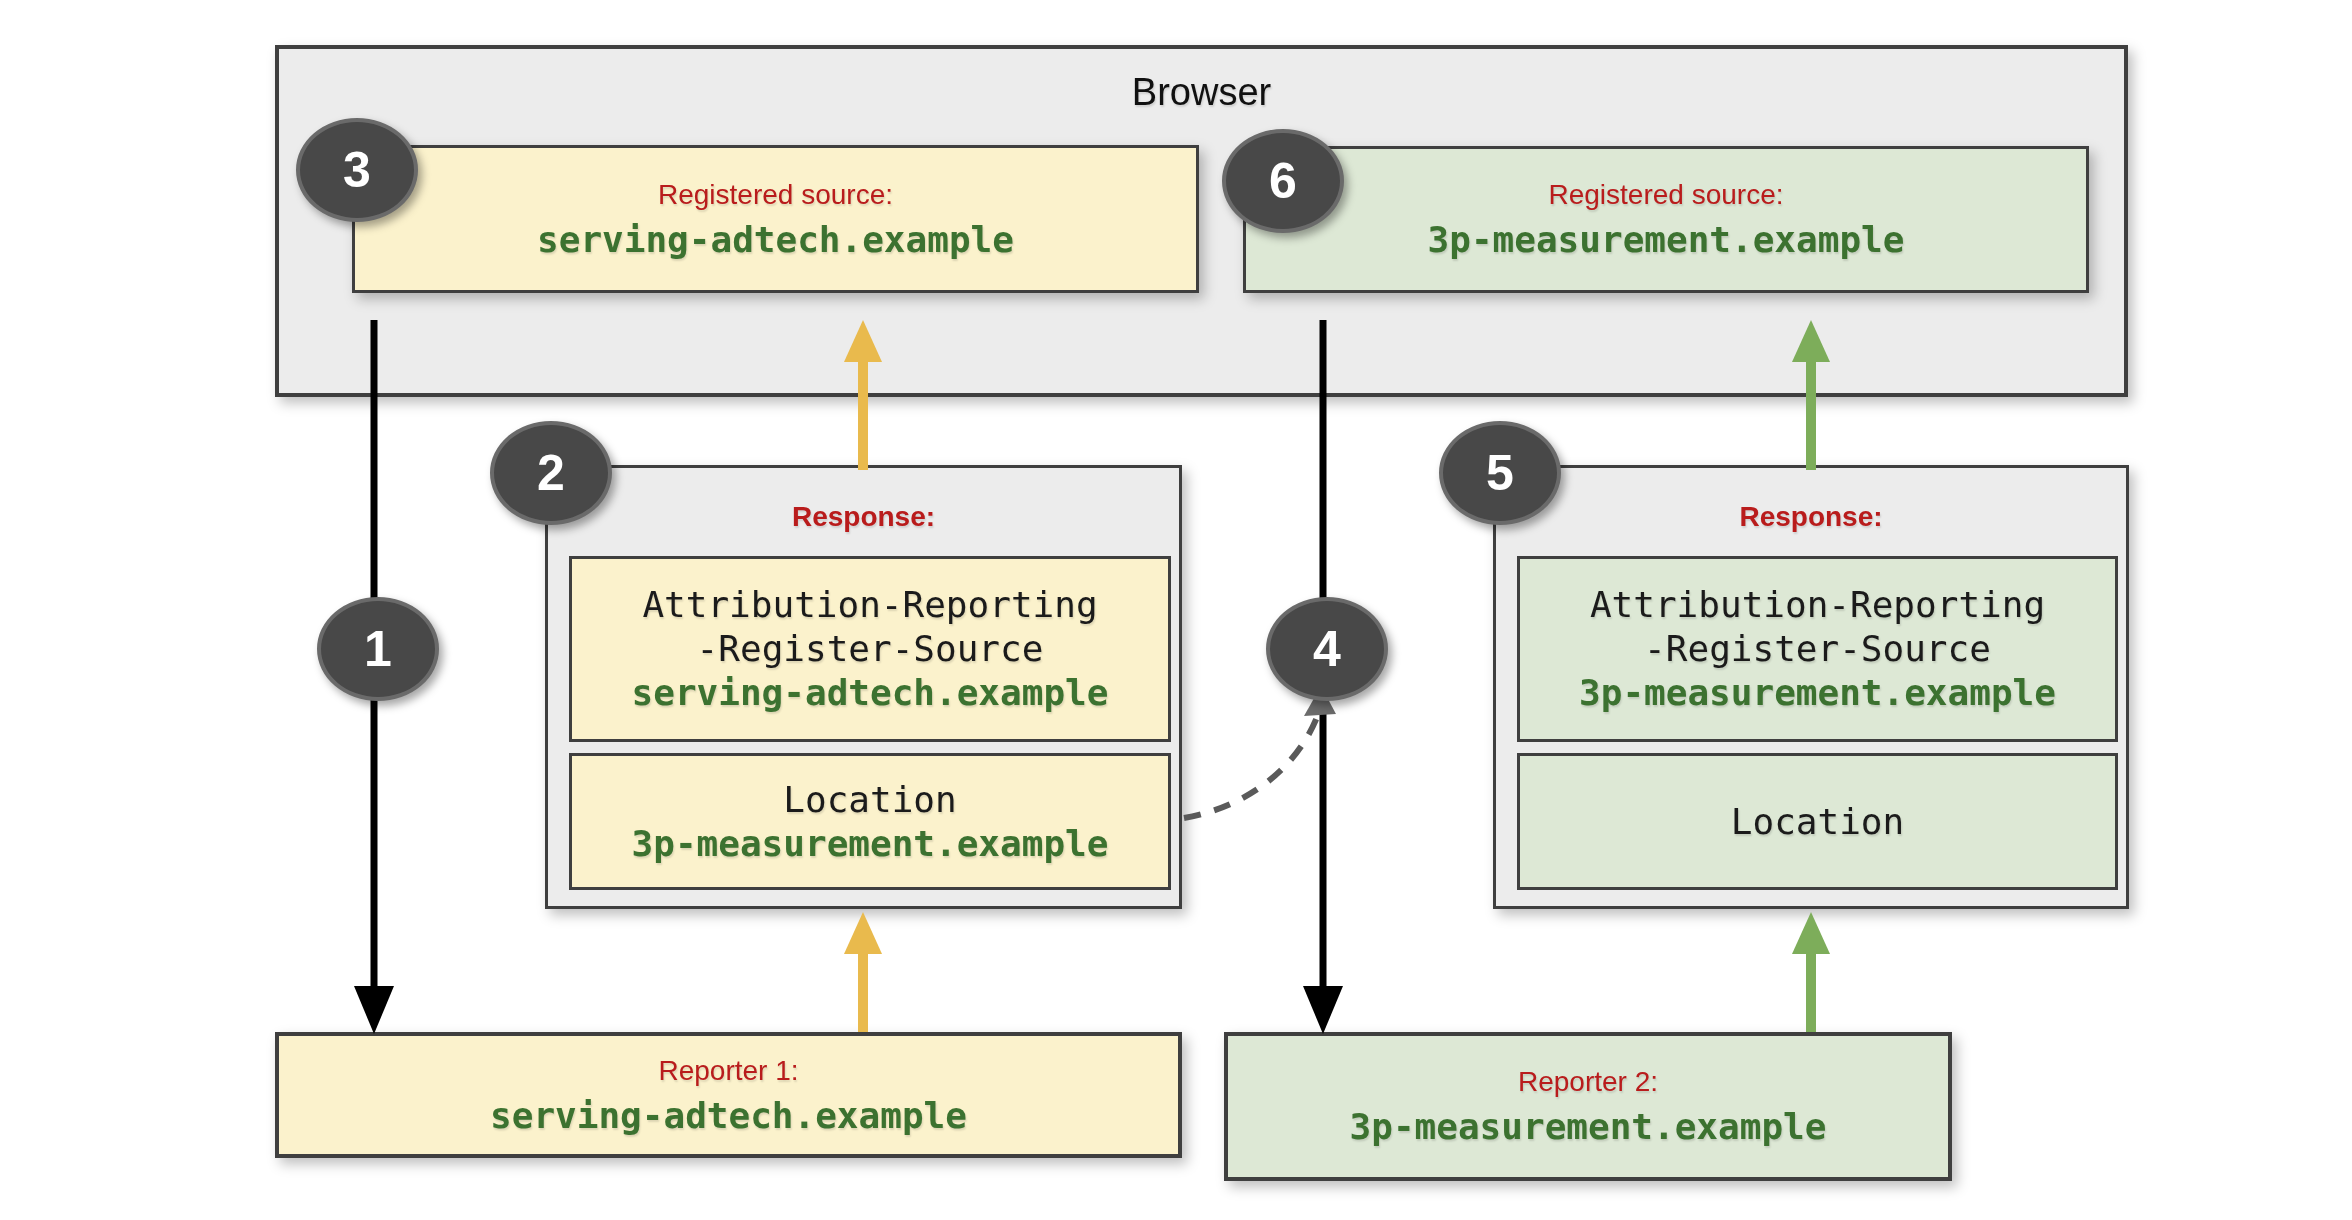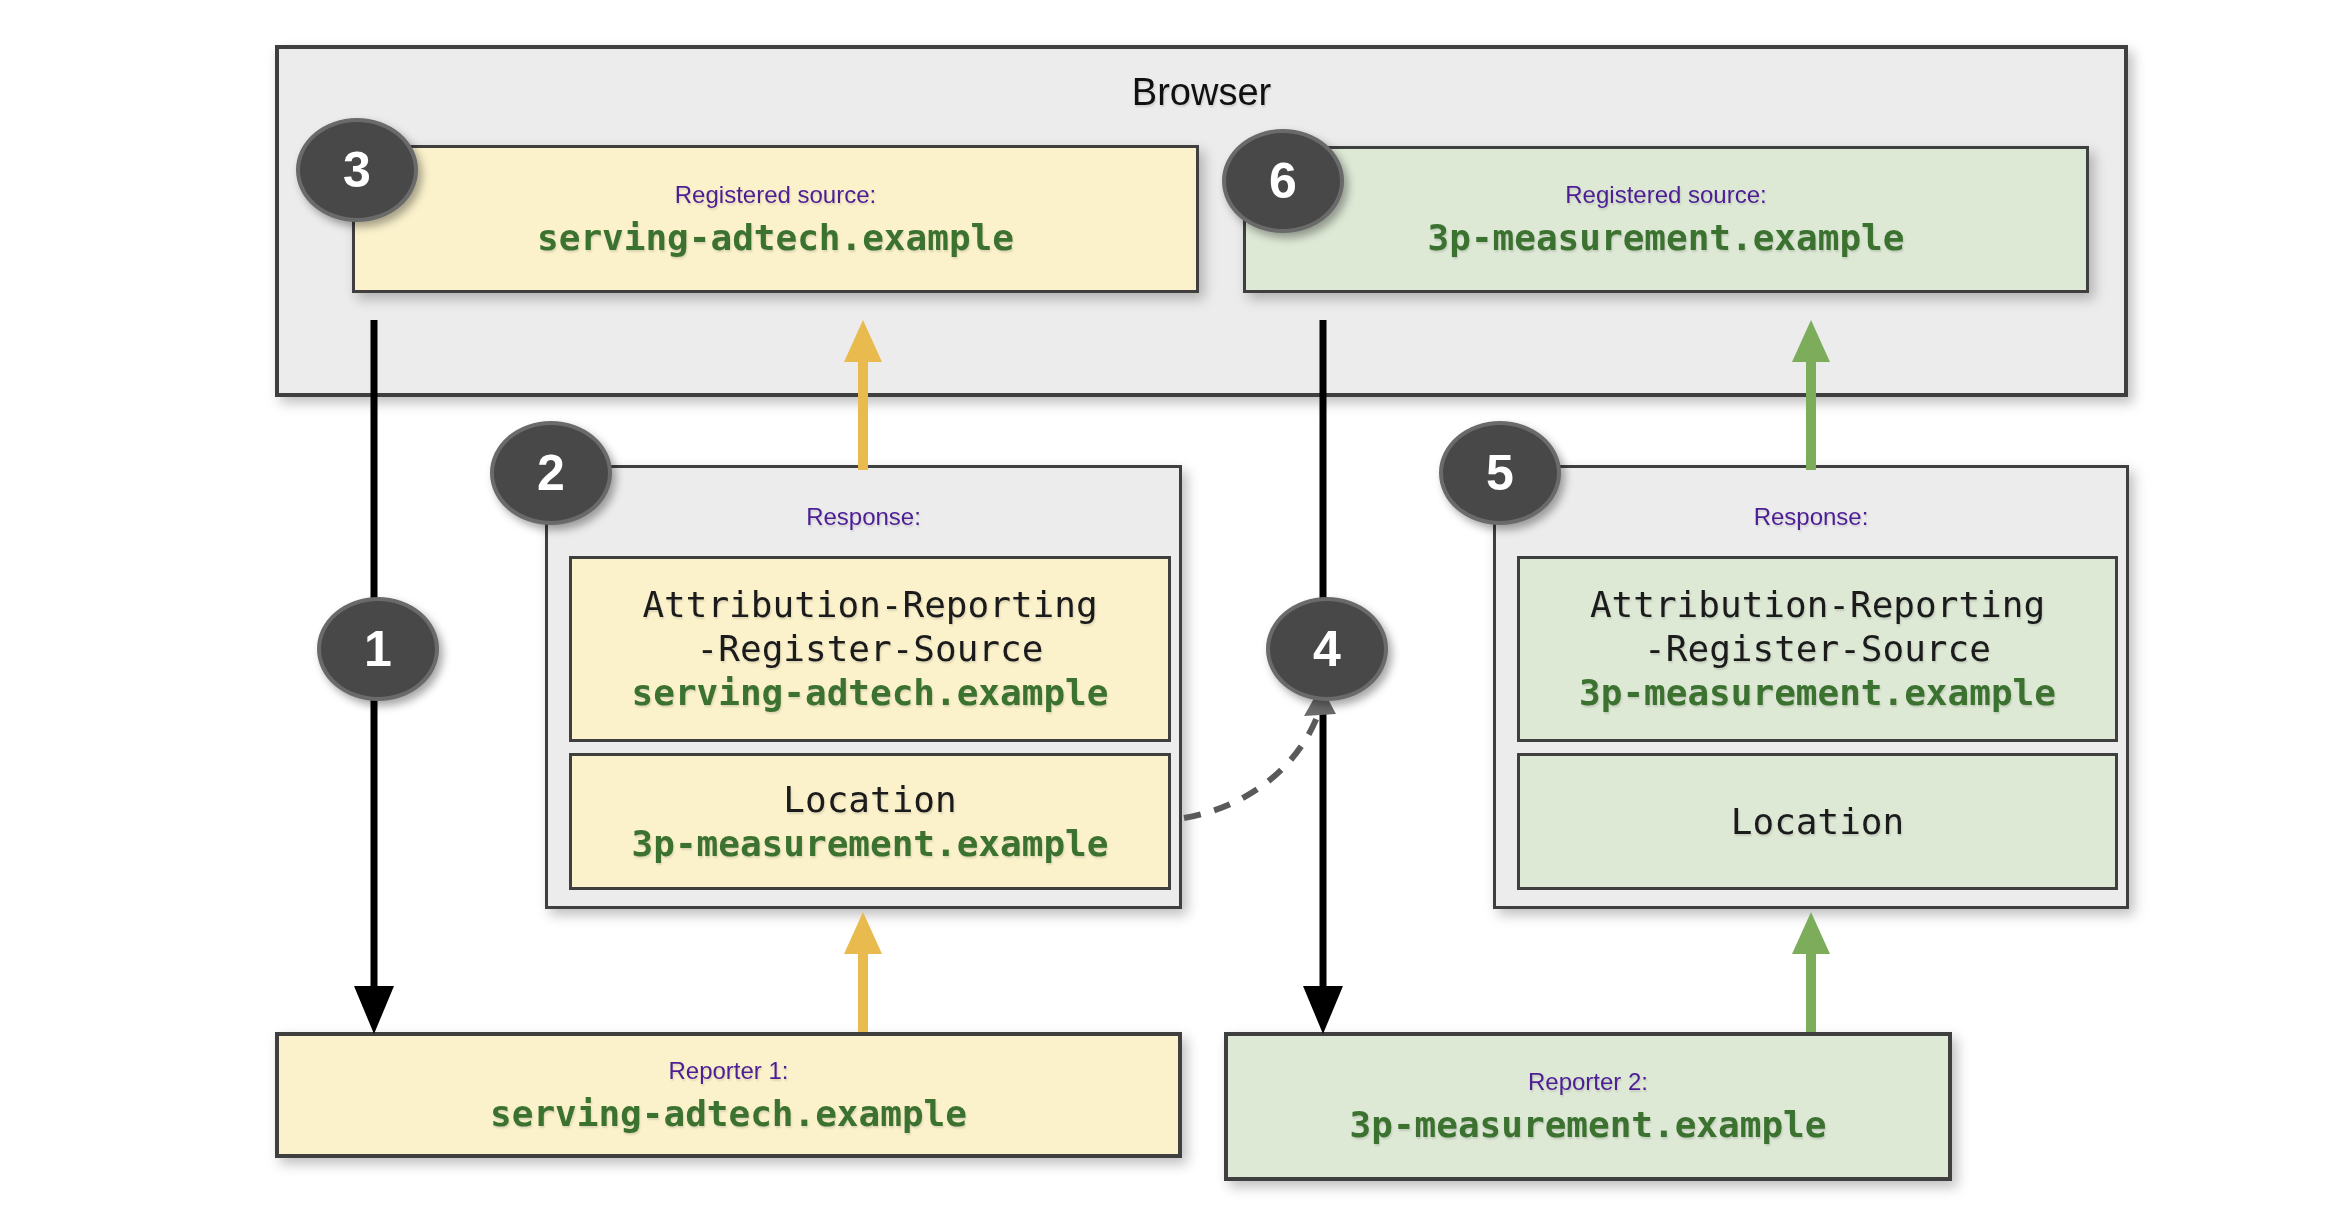--- a/index.html
+++ b/index.html
@@ -12,27 +12,27 @@
     overflow:hidden;
   }
   .box{position:absolute;box-sizing:border-box;}
   .gray{background:#ECECEC;}
   .yellow{background:#FBF2CC;}
   .green{background:#DDE8D5;}
   .bordered{border:3px solid #3F3F3F;}
   .thick{border-width:4px;}
   .shadow{box-shadow:5px 6px 12px rgba(0,0,0,0.25);}
   .center-col{display:flex;flex-direction:column;align-items:center;justify-content:center;}
-  .sans-label{font-size:24px;color:#4c1d95;text-shadow:1px 2px 2px rgba(0,0,0,0.12);}
+  .sans-label{font-size:28px;color:#b91c1c;text-shadow:1px 2px 2px rgba(0,0,0,0.12);}
   .code-green{font-family:"DejaVu Sans Mono",monospace;font-weight:bold;font-size:36px;color:#3C7230;text-shadow:1px 2px 2px rgba(0,0,0,0.12);}
   .code-black{font-family:"DejaVu Sans Mono",monospace;font-weight:normal;font-size:36px;color:#1B1B1B;line-height:44px;text-shadow:1px 2px 2px rgba(0,0,0,0.12);}
   .code-green-line{font-family:"DejaVu Sans Mono",monospace;font-weight:bold;font-size:36px;color:#3C7230;line-height:44px;text-shadow:1px 2px 2px rgba(0,0,0,0.12);}
   .italic-green{font-family:"Liberation Sans",sans-serif;font-style:italic;font-weight:bold;font-size:36px;color:#3C7230;line-height:44px;text-shadow:1px 2px 2px rgba(0,0,0,0.12);}
   .browser-title{position:absolute;top:22px;left:0;right:0;text-align:center;font-size:38px;color:#111;text-shadow:1px 2px 2px rgba(0,0,0,0.12);}
-  .resp-title{position:absolute;top:0;left:0;right:0;height:98px;display:flex;align-items:center;justify-content:center;}
+  .resp-title{position:absolute;top:0;left:0;right:0;height:98px;display:flex;align-items:center;justify-content:center;font-weight:bold;}
   .inner{position:absolute;left:21px;right:8px;}
   .gap8{height:8px;}
   .badge{
     position:absolute;width:114px;height:96px;border-radius:50%;
     background:#484848;border:4px solid #6A6A6A;color:#ffffff;
     display:flex;align-items:center;justify-content:center;
     font-size:50px;font-weight:bold;z-index:3;
     box-shadow:4px 5px 9px rgba(0,0,0,0.35);
   }
   .arrows{position:absolute;left:0;top:0;z-index:2;pointer-events:none;}

